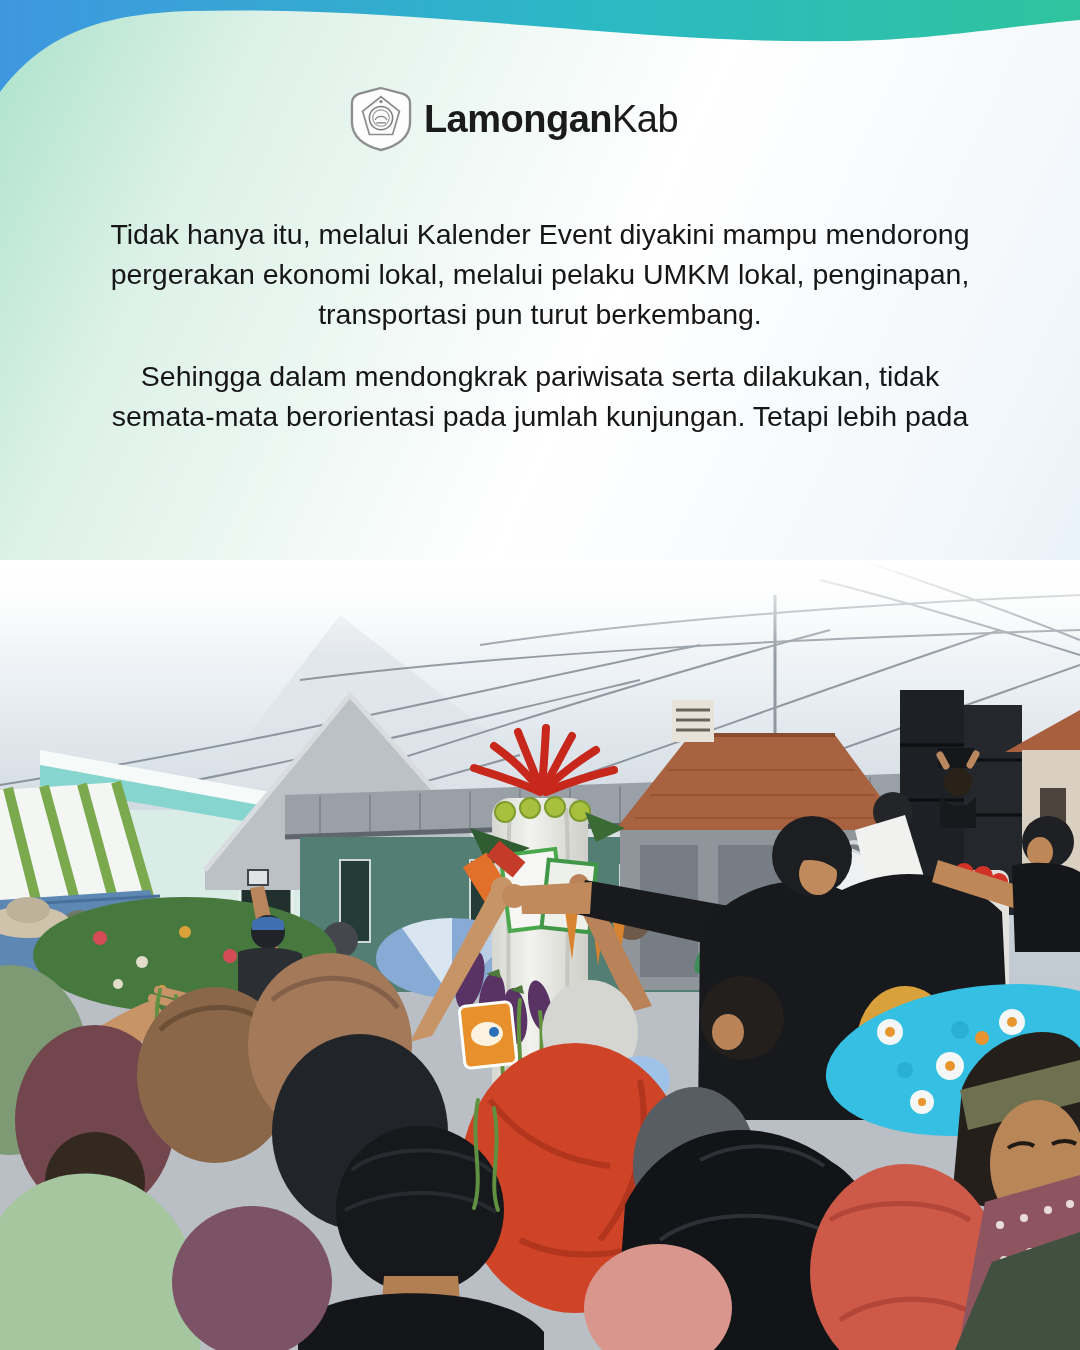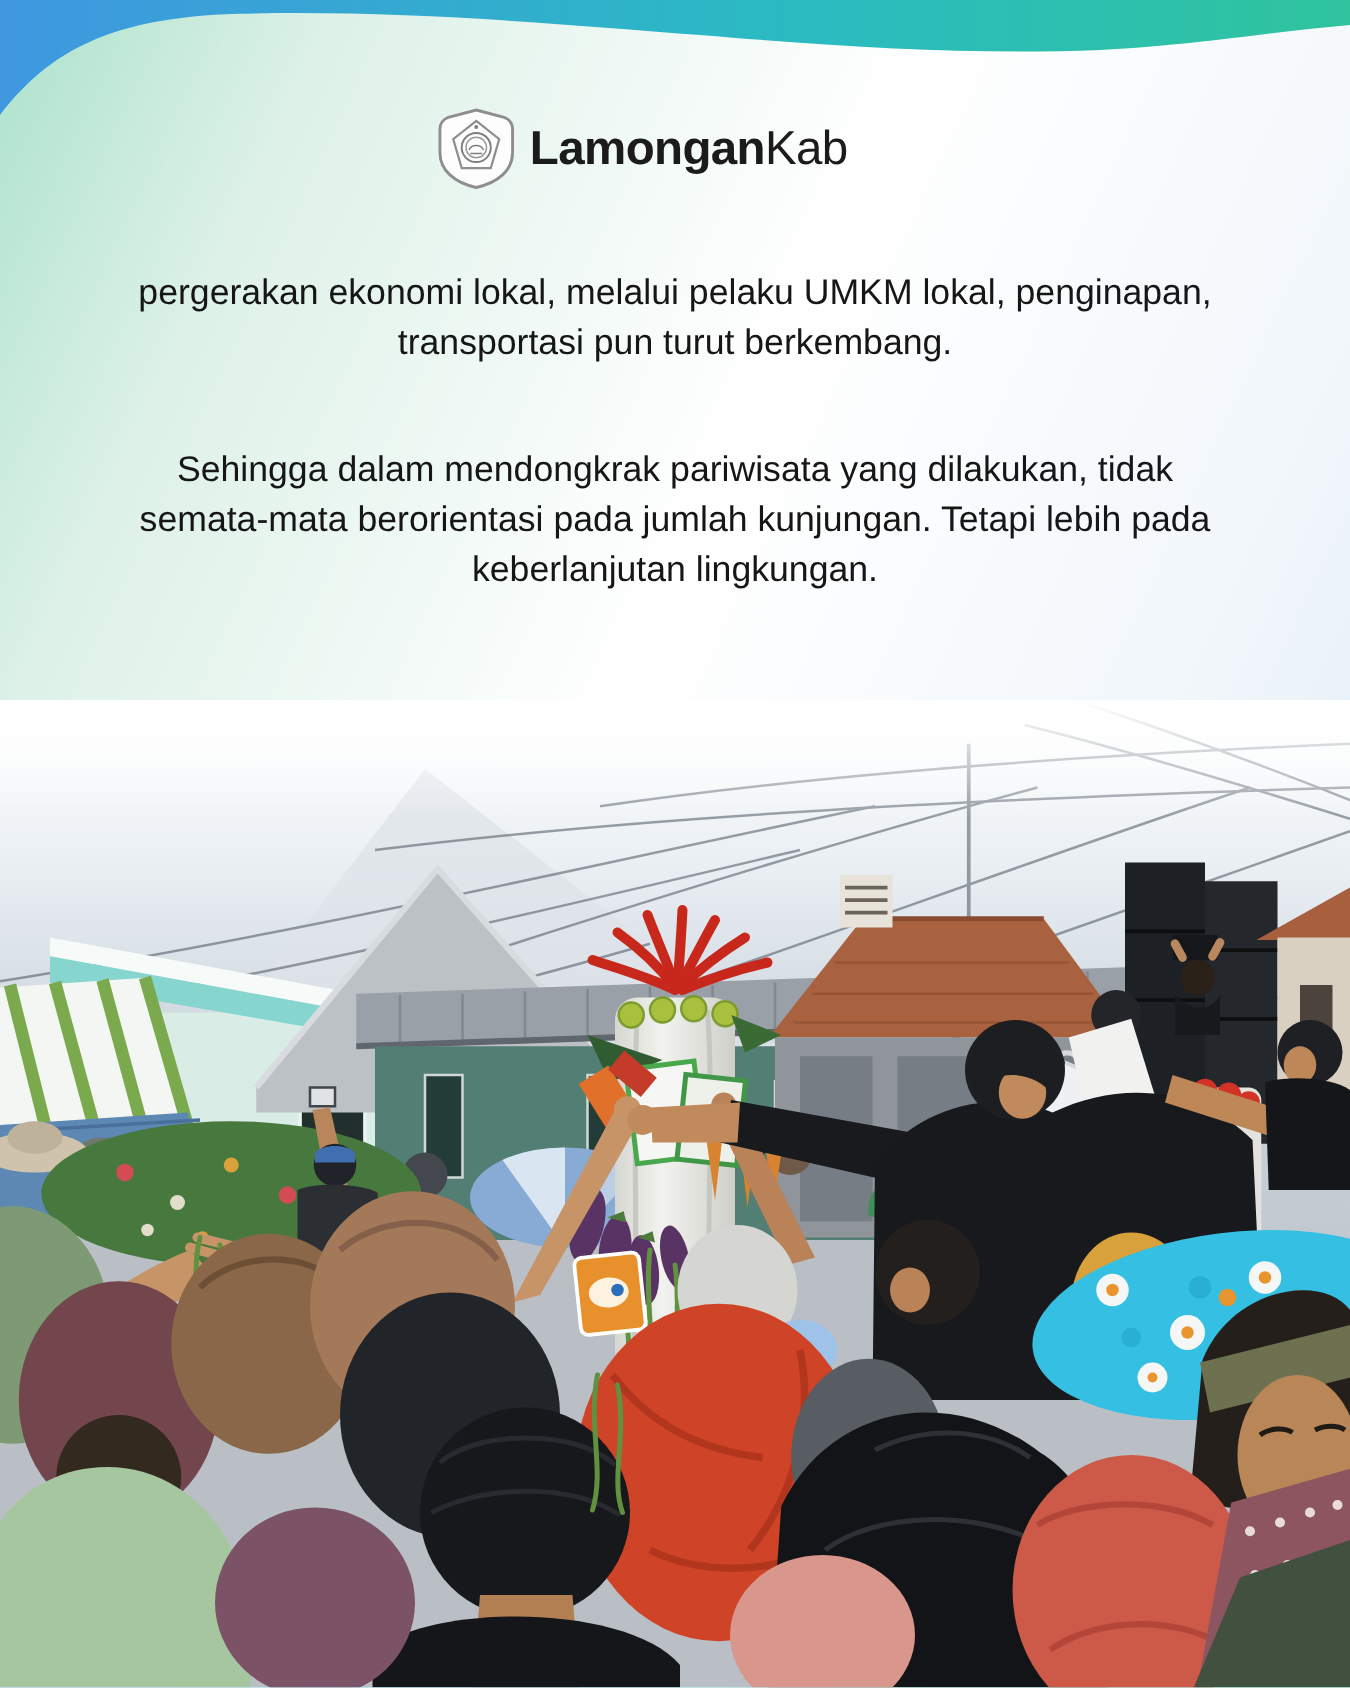--- a/index.html
+++ b/index.html
@@ -68,28 +68,28 @@
     <path d="M32,12 L51,27 L44,51 L20,51 L13,27 Z" fill="none" stroke="#8e8e8e" stroke-width="1.8"></path>
     <circle cx="32" cy="34" r="12" fill="none" stroke="#7f7f7f" stroke-width="1.6"></circle>
     <circle cx="32" cy="34" r="8.5" fill="none" stroke="#9a9a9a" stroke-width="1.2"></circle>
     <path d="M26,36 C28,31 36,31 38,36 M27,39 H37" stroke="#7f7f7f" stroke-width="1.2" fill="none"></path>
     <circle cx="32" cy="17" r="1.6" fill="#7f7f7f"></circle>
   </svg>
   <div class="logo-text"><span class="bold">Lamongan</span><span>Kab</span></div>
 </div>
 
 <div class="copy p1">
+  <div class="line">Tidak hanya itu, melalui Kalender Event diyakini mampu mendorong</div>
   <div class="line">pergerakan ekonomi lokal, melalui pelaku UMKM lokal, penginapan,</div>
   <div class="line">transportasi pun turut berkembang.</div>
 </div>
 
 <div class="copy p2">
-  <div class="line">Sehingga dalam mendongkrak pariwisata yang dilakukan, tidak</div>
+  <div class="line">Sehingga dalam mendongkrak pariwisata serta dilakukan, tidak</div>
   <div class="line">semata-mata berorientasi pada jumlah kunjungan. Tetapi lebih pada</div>
-  <div class="line">keberlanjutan lingkungan.</div>
 </div>
 
 <svg class="plus tr" viewBox="0 0 56 56">
   <defs>
       <linearGradient id="gpTR" x1="0" y1="0" x2="1" y2="0">
     <stop offset="0" stop-color="#34bca2"></stop>
         <stop offset="1" stop-color="#2f86d4"></stop>
       </linearGradient>
     </defs>
   <g stroke="url(#gpTR)" stroke-width="13" stroke-linecap="round">

